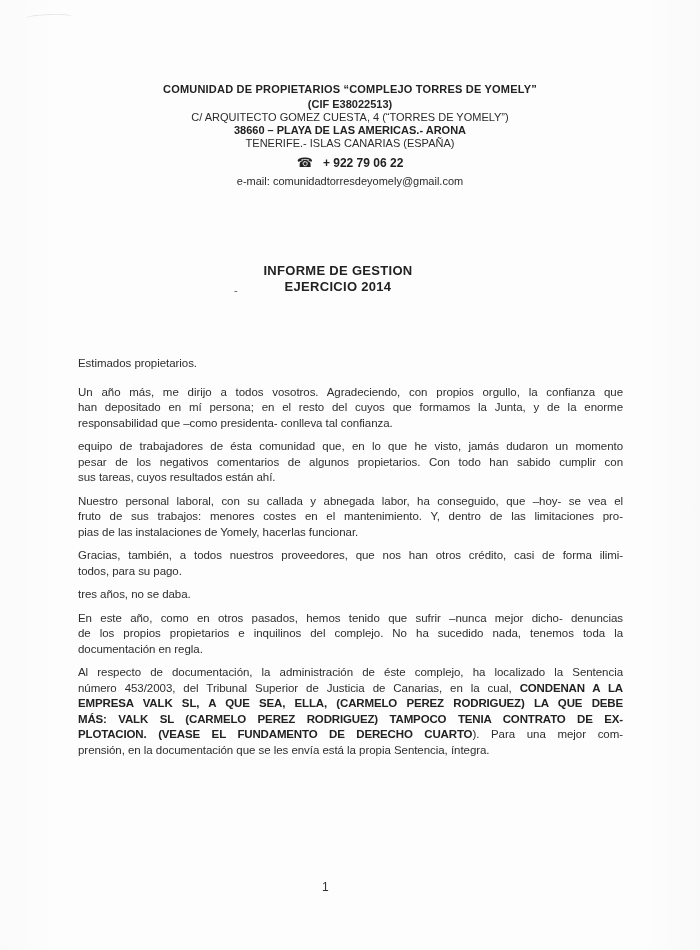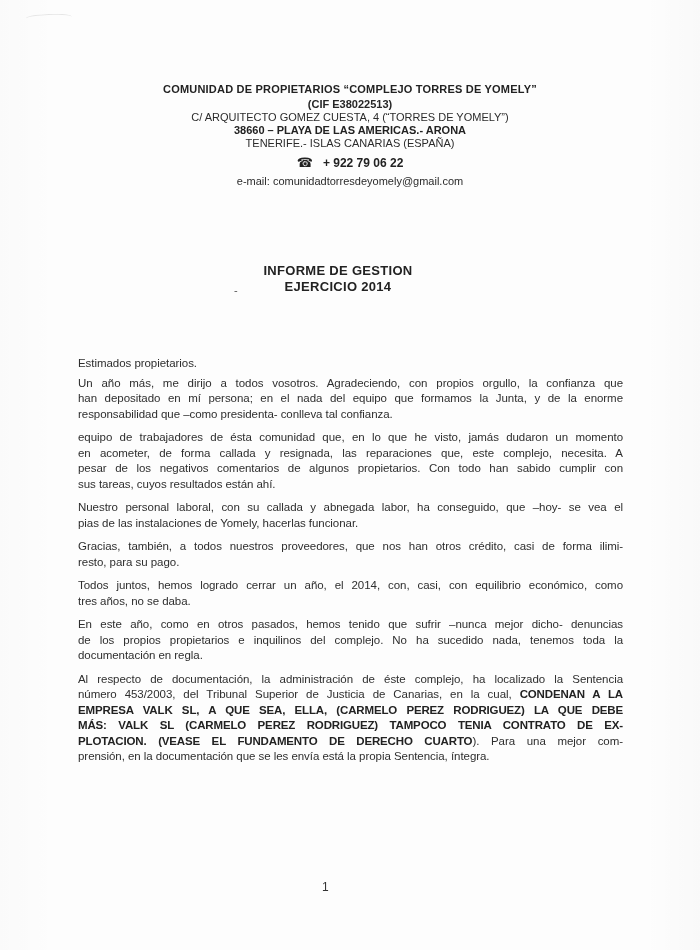--- a/index.html
+++ b/index.html
@@ -54,21 +54,21 @@
     font-size:11px;color:#555;
   }
   
   .doc-body{
     position:absolute;top:356px;left:78px;width:545px;
     font-size:11.5px;line-height:15.5px;
     color:#2e2e2e;
     letter-spacing:-0.05px;
   }
   .para{margin:0 0 8px 0;}
-  .para.salutation{margin-bottom:4px;}
+  .para.salutation{margin-bottom:13px;}
   .line{
     text-align:justify;
     text-align-last:justify;
     min-height:15.5px;
   }
   .line.last{text-align-last:left;}
   .b{font-weight:bold;color:#222;letter-spacing:-0.15px;}
   
   .pagenum{
     position:absolute;top:880px;left:322px;
@@ -103,39 +103,38 @@
     <div class="title-line">INFORME DE GESTION</div>
     <div class="title-line">EJERCICIO 2014</div>
   </div>
 
   <main class="doc-body">
       <div class="para salutation">
         <div class="line last"><span>Estimados propietarios.</span></div>
       </div>
       <div class="para">
         <div class="line"><span>Un año más, me dirijo a todos vosotros. Agradeciendo, con propios orgullo, la confianza que</span></div>
-        <div class="line"><span>han depositado en mí persona; en el nada del equipo que formamos la Junta,  y de la enorme</span></div>
+        <div class="line"><span>han depositado en mí persona; en el resto del cuyos que formamos la Junta,  y de la enorme</span></div>
         <div class="line last"><span>responsabilidad que –como presidenta- conlleva tal confianza.</span></div>
       </div>
       <div class="para">
         <div class="line"><span>equipo de trabajadores de ésta comunidad que, en lo que he visto, jamás dudaron un momento</span></div>
-        <div class="line"><span>en acometer, de forma callada y resignada, las reparaciones que, este complejo, necesita. A</span></div>
         <div class="line"><span>pesar de los negativos comentarios de algunos propietarios. Con todo han sabido cumplir con</span></div>
         <div class="line last"><span>sus tareas, cuyos resultados están ahí.</span></div>
       </div>
       <div class="para">
         <div class="line"><span>Nuestro personal laboral, con su callada y abnegada labor, ha conseguido, que –hoy- se vea el</span></div>
+        <div class="line"><span>fruto de sus trabajos: menores costes en el mantenimiento. Y, dentro de las limitaciones pro-</span></div>
         <div class="line last"><span>pias de las instalaciones de Yomely, hacerlas funcionar.</span></div>
       </div>
       <div class="para">
         <div class="line"><span>Gracias, también, a todos nuestros proveedores, que nos han otros crédito, casi de forma ilimi-</span></div>
-        <div class="line last"><span>resto, para su pago.</span></div>
+        <div class="line last"><span>todos, para su pago.</span></div>
       </div>
       <div class="para">
-        <div class="line"><span>Todos juntos, hemos logrado cerrar un año, el 2014, con, casi, con equilibrio económico, como</span></div>
         <div class="line last"><span>tres años, no se daba.</span></div>
       </div>
       <div class="para">
         <div class="line"><span>En este año, como en otros pasados, hemos tenido que sufrir –nunca mejor dicho- denuncias</span></div>
         <div class="line"><span>de los propios propietarios e inquilinos del complejo. No ha sucedido nada, tenemos toda la</span></div>
         <div class="line last"><span>documentación en regla.</span></div>
       </div>
       <div class="para">
         <div class="line"><span>Al respecto de documentación, la administración de éste complejo, ha localizado la Sentencia</span></div>
         <div class="line"><span>número 453/2003, del Tribunal Superior de Justicia de Canarias, en la cual, </span><span class="b">CONDENAN A LA</span></div>

